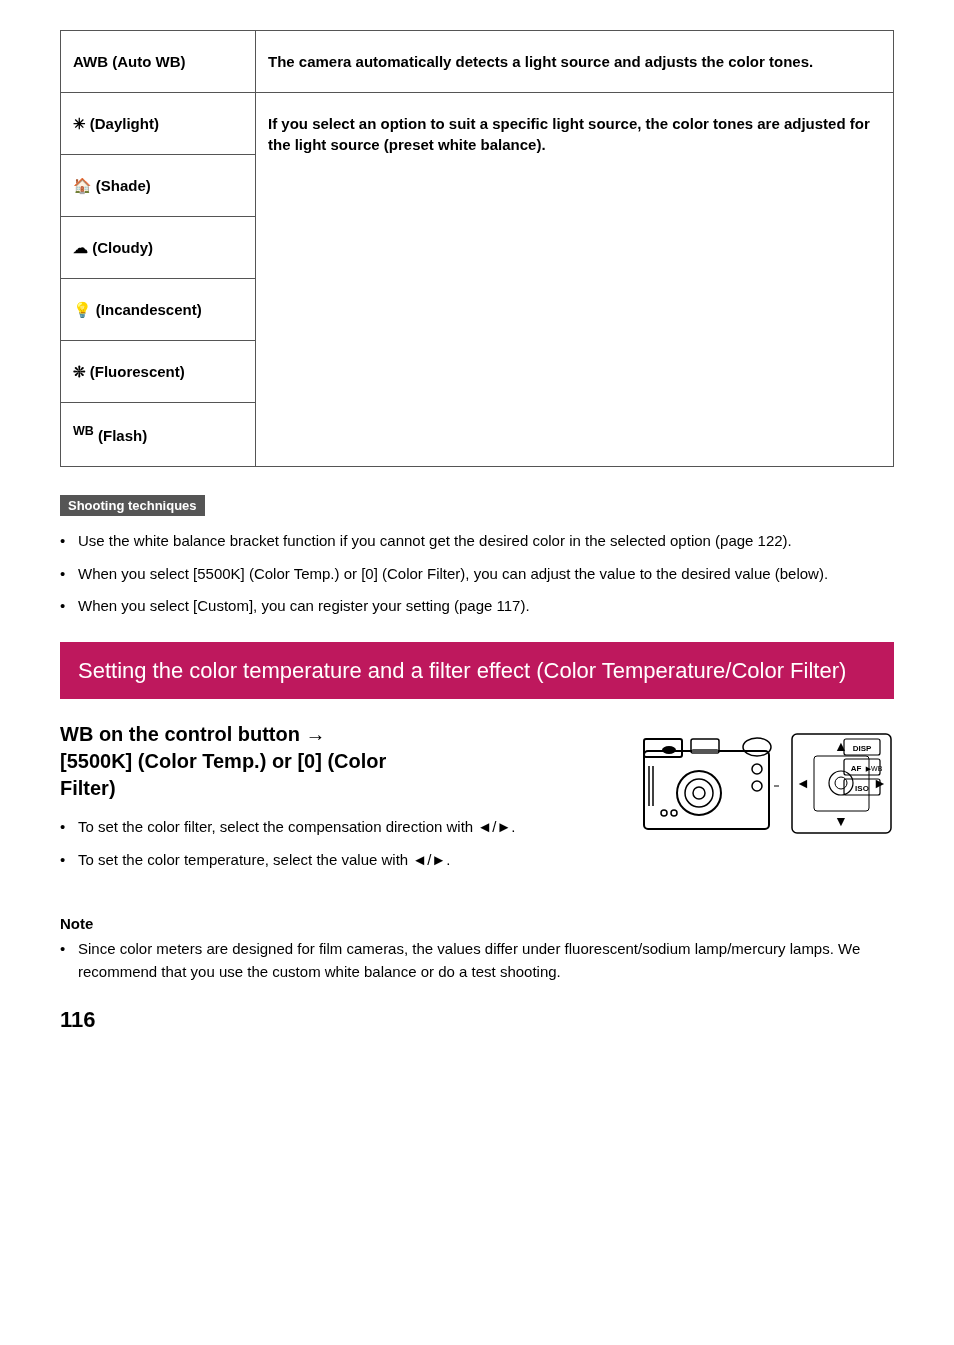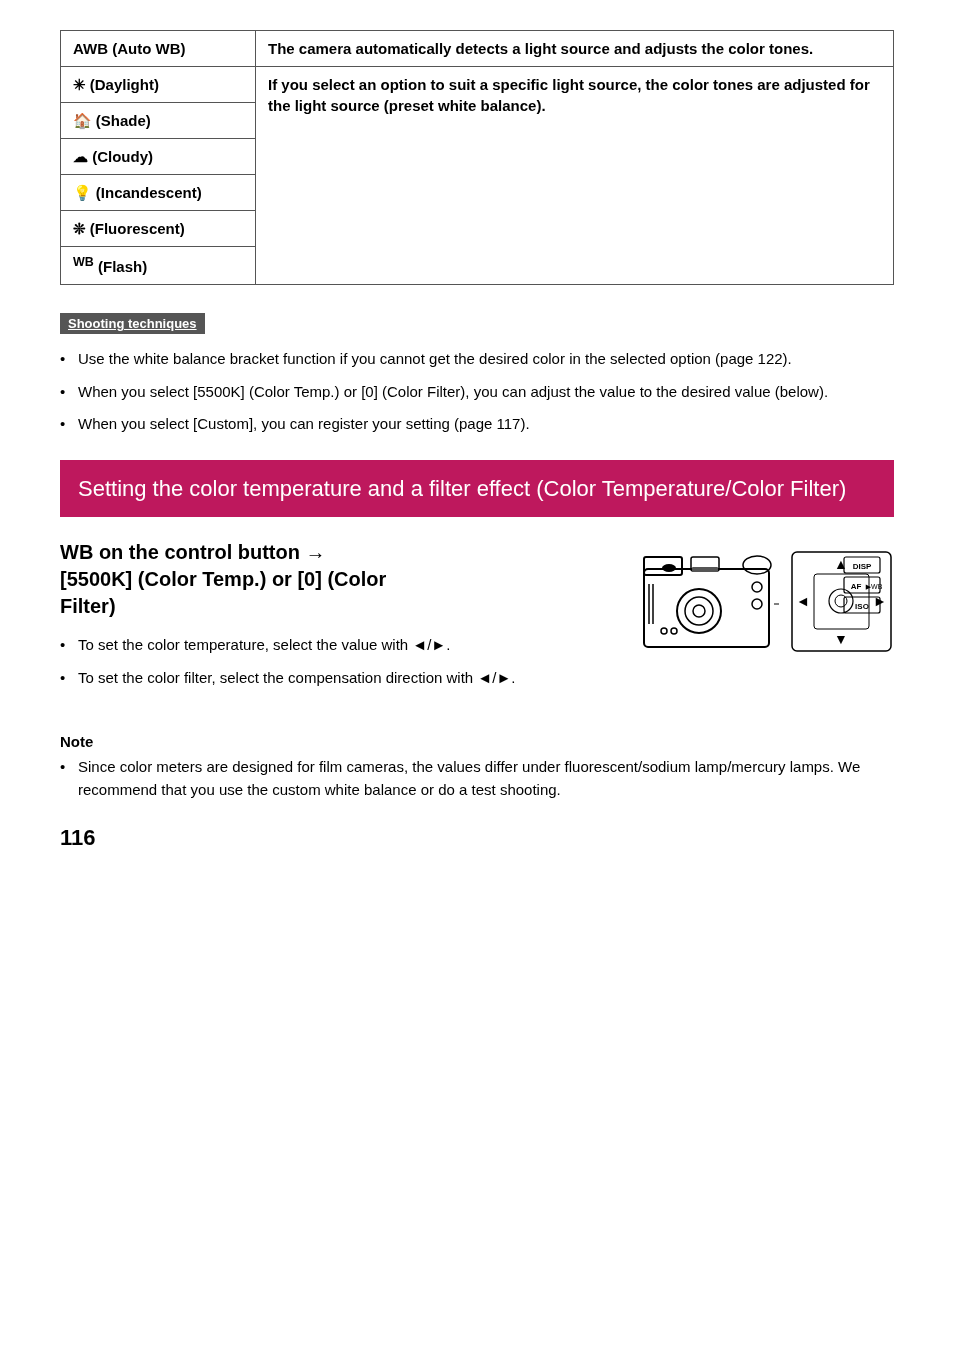--- a/index.html
+++ b/index.html
@@ -14,21 +14,21 @@
     }
 
     
     .wb-table {
       width: 100%;
       border-collapse: collapse;
       margin-bottom: 28px;
     }
     .wb-table td {
       border: 1px solid #555;
-      padding: 7px 12px;
+      padding: 20px 12px;
       vertical-align: top;
       font-size: 15px;
       line-height: 1.4;
     }
     .wb-table .label-cell {
       width: 195px;
       font-weight: bold;
       white-space: nowrap;
     }
     .wb-table .desc-cell {
@@ -37,21 +37,20 @@
 
     
     .shooting-badge {
       display: inline-block;
       background: #555;
       color: #fff;
       font-size: 13px;
       font-weight: bold;
       padding: 3px 8px;
       margin-bottom: 14px;
-      text-decoration: underline;
     }
 
     
     .bullet-list {
       list-style: none;
       margin: 0 0 24px 0;
       padding: 0;
     }
     .bullet-list li {
       padding-left: 18px;
@@ -161,22 +160,22 @@
 </ul>
 
 
 <div class="section-header">Setting the color temperature and a filter effect (Color Temperature/Color Filter)</div>
 
 
 <div class="wb-columns">
   <div class="wb-col-left">
     <div class="wb-heading">WB on the control button →<br>[5500K] (Color Temp.) or [0] (Color<br>Filter)</div>
     <ul class="bullet-list">
+      <li>To set the color filter, select the compensation direction with ◄/►.</li>
       <li>To set the color temperature, select the value with ◄/►.</li>
-      <li>To set the color filter, select the compensation direction with ◄/►.</li>
     </ul>
   </div>
   <div class="wb-col-right">
 
     <svg width="140" height="105" viewBox="0 0 140 105">
 
       <rect x="5" y="20" width="125" height="78" rx="4" ry="4" fill="none" stroke="#000" stroke-width="2"></rect>
 
       <rect x="5" y="8" width="38" height="18" rx="2" ry="2" fill="none" stroke="#000" stroke-width="2"></rect>
 

